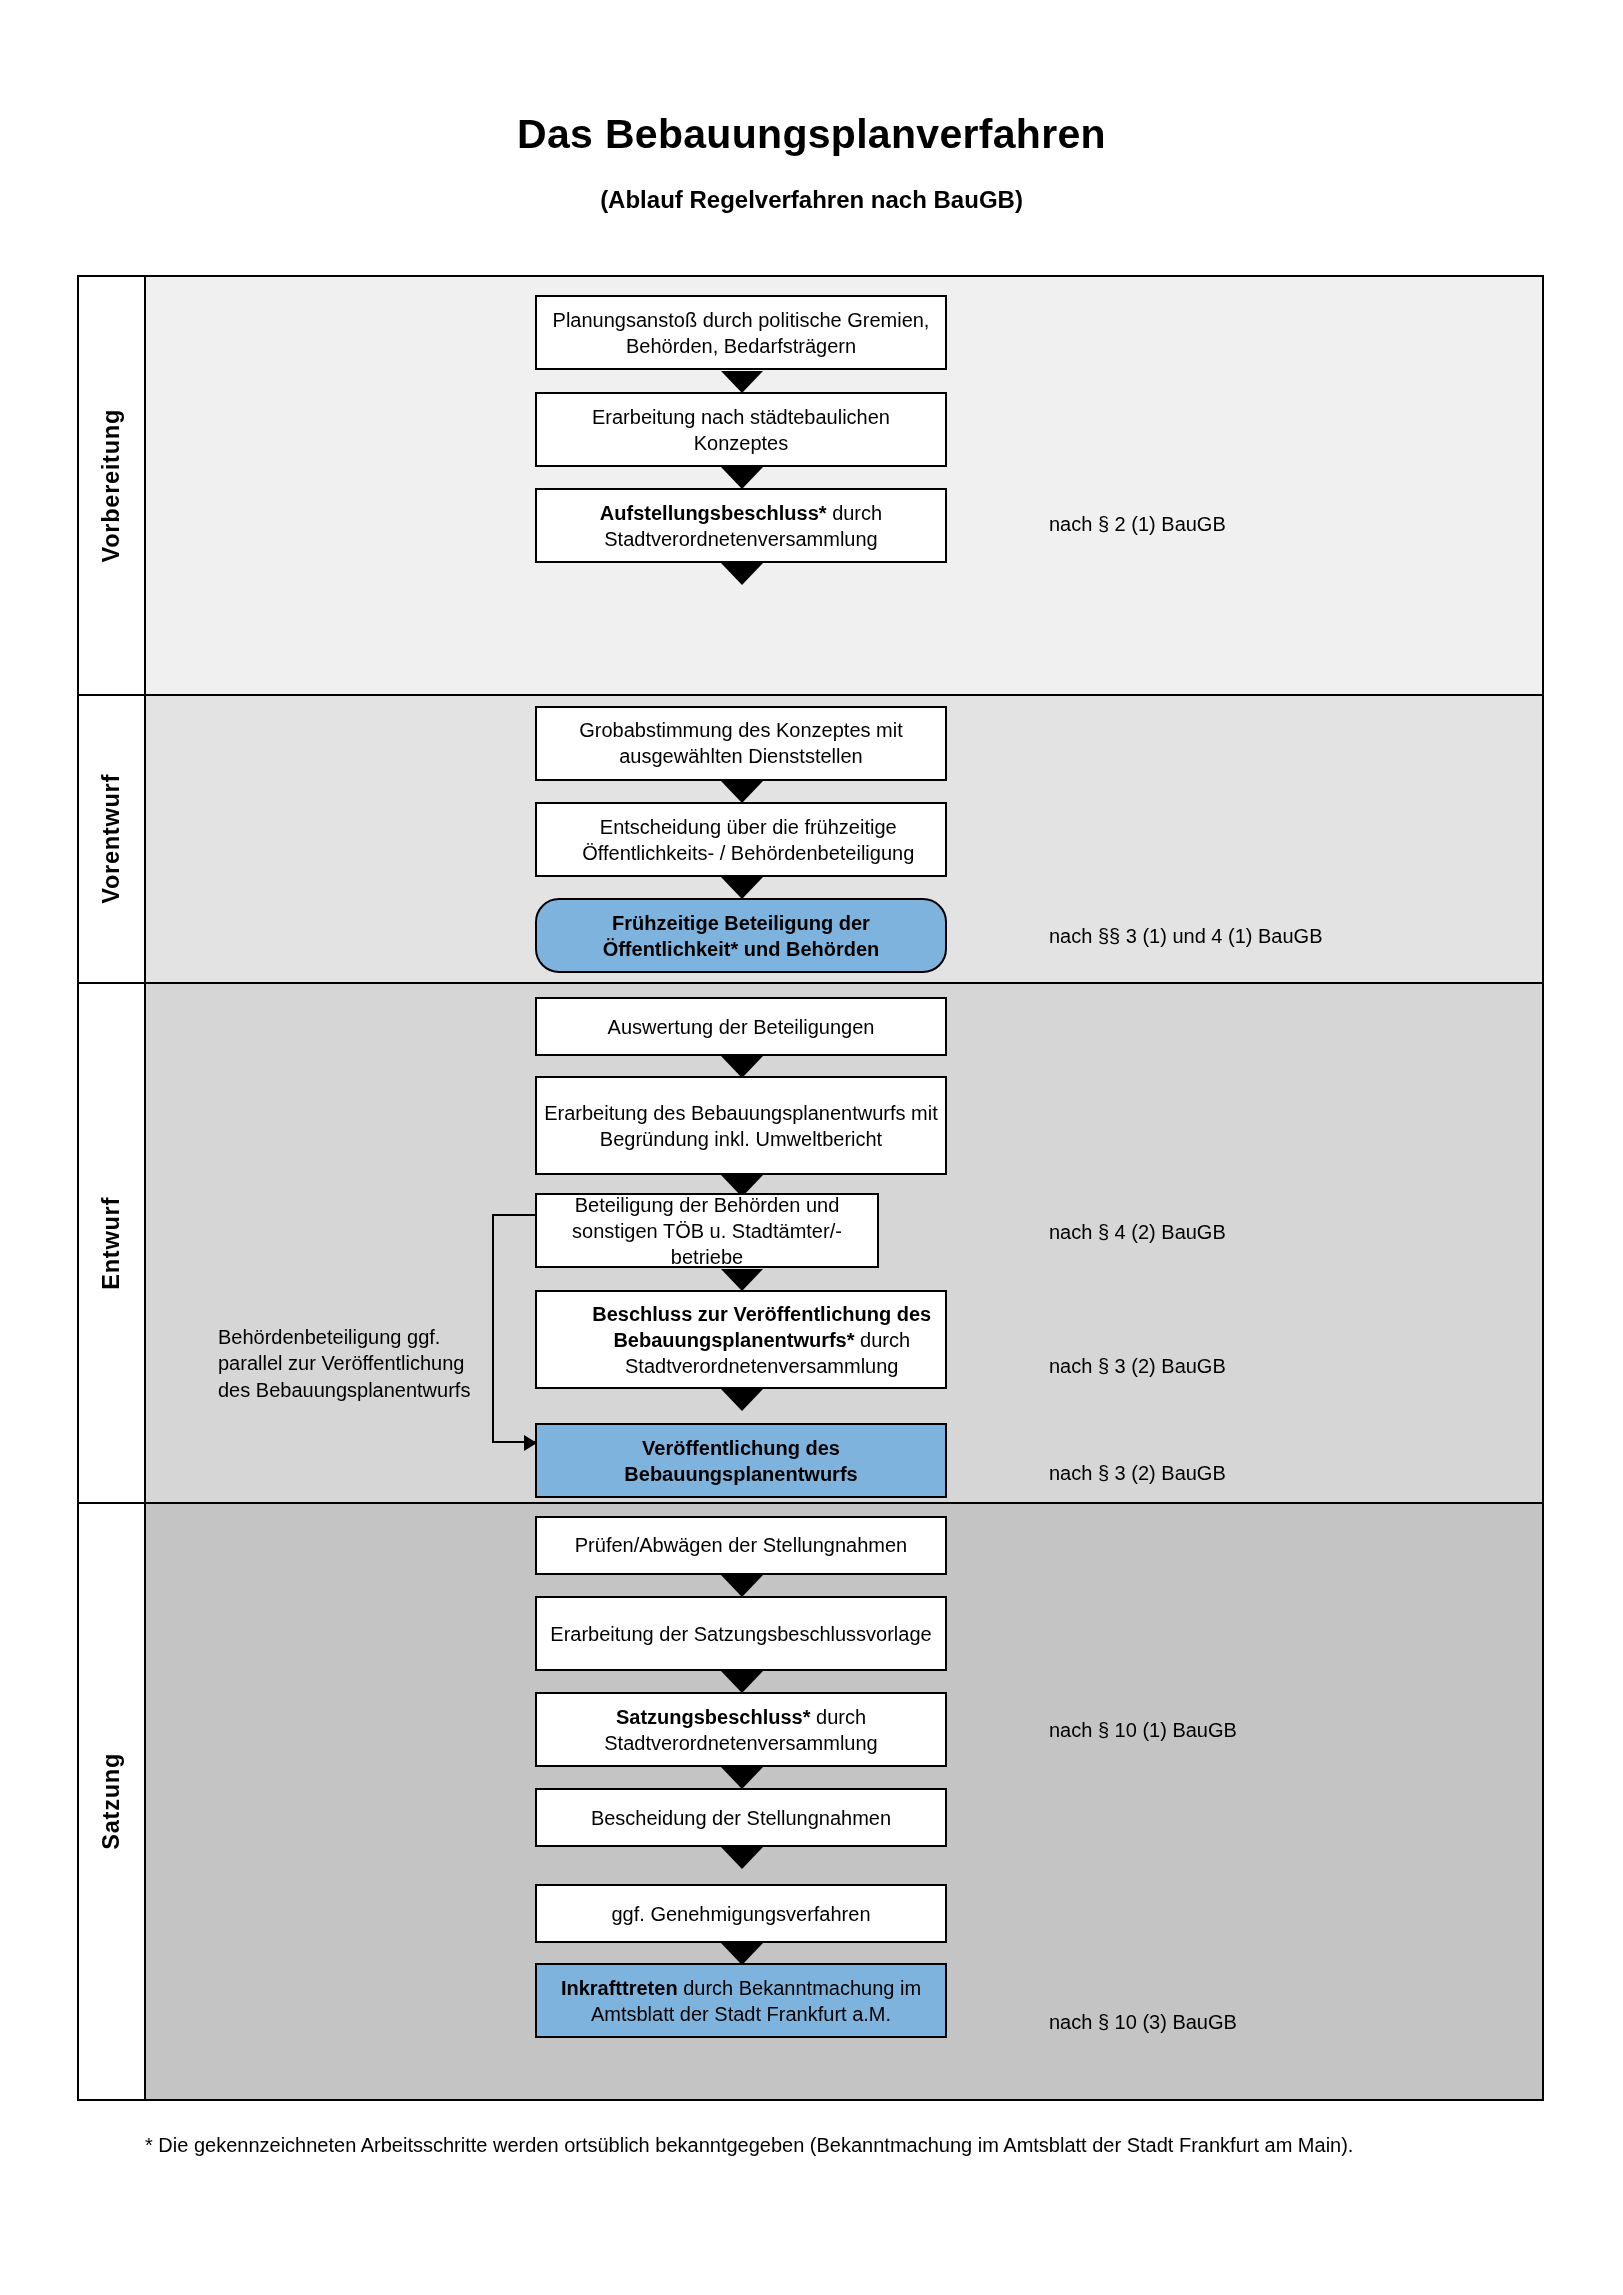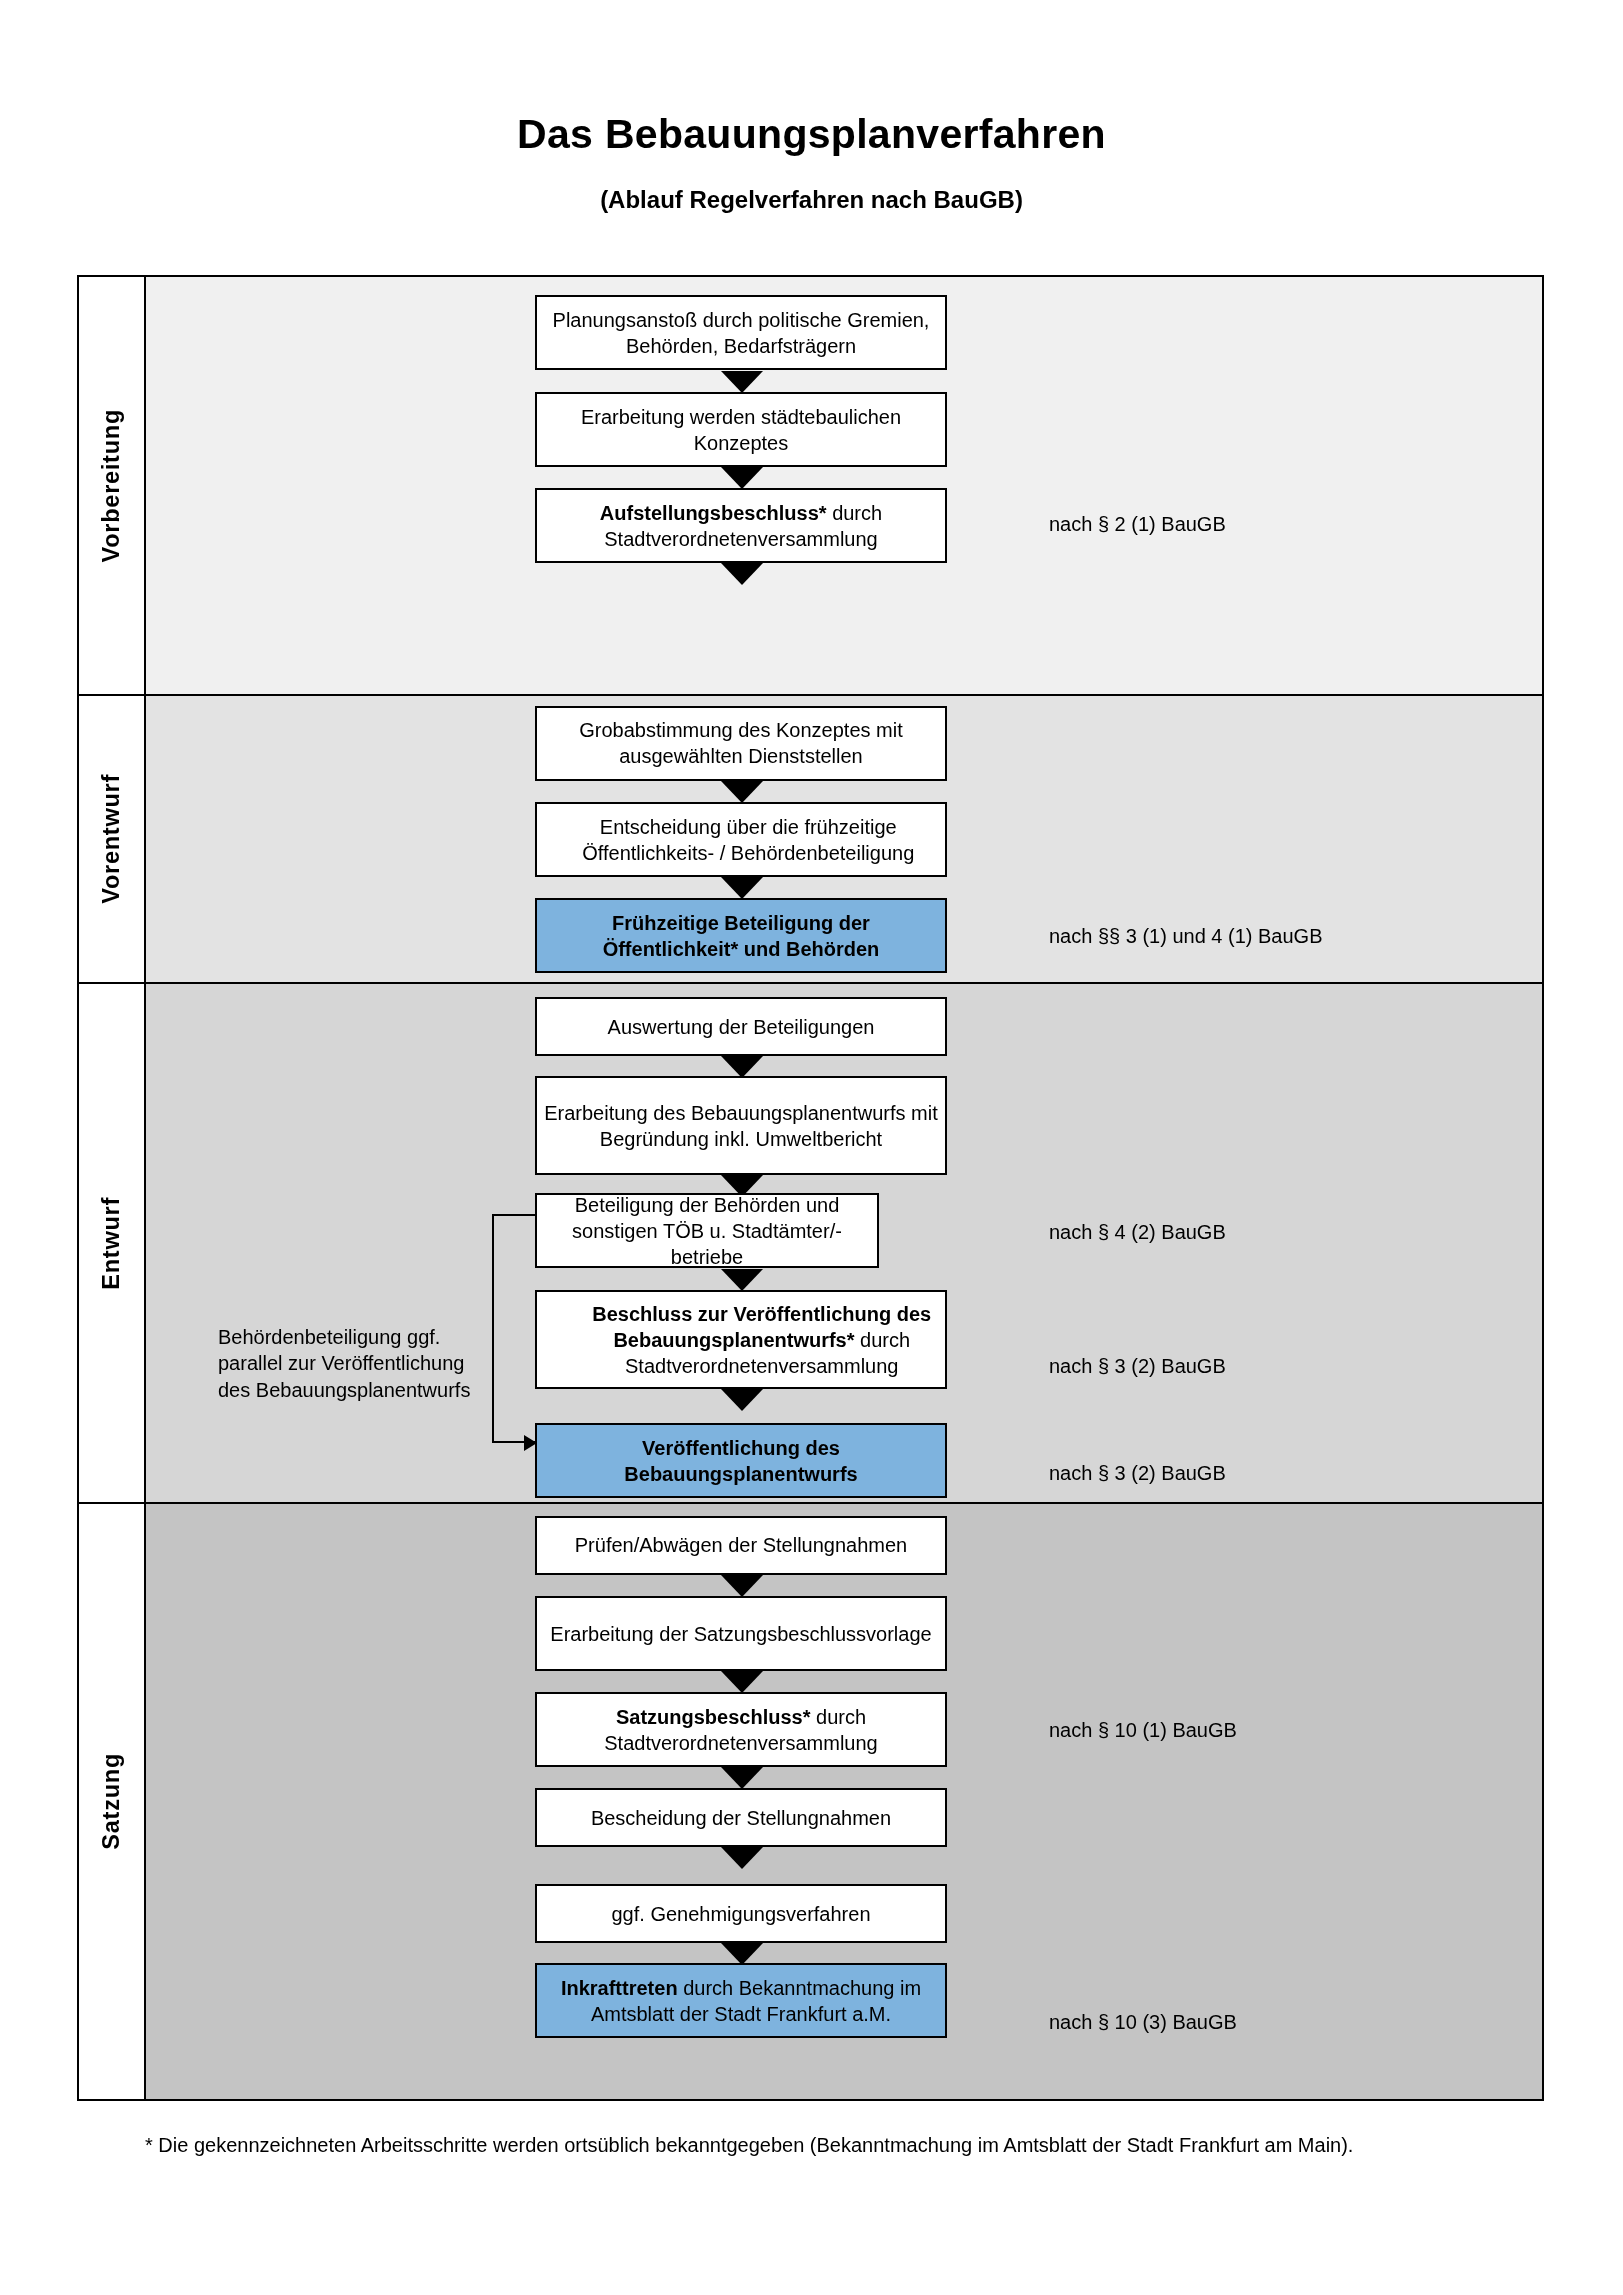--- a/index.html
+++ b/index.html
@@ -164,21 +164,21 @@
       <span>Vorbereitung</span>
     </div>
     <div class="phase-body">
 
       <div class="box" style="left:389px; top:18.3px; width:412px; height:75px;justify-content:flex-end;">
         <span>Planungsanstoß durch politische Gremien, Behörden, Bedarfsträgern</span>
       </div>
       <div class="arrow" style="left:575px; top:94px;"></div>
 
       <div class="box" style="left:389px; top:115px; width:412px; height:75px;">
-        <span>Erarbeitung werden städtebaulichen Konzeptes</span>
+        <span>Erarbeitung nach städtebaulichen Konzeptes</span>
       </div>
       <div class="arrow" style="left:575px; top:190px;"></div>
 
       <div class="box" style="left:389px; top:211px; width:412px; height:75px;">
         <span><b>Aufstellungsbeschluss*</b>
         <span>durch Stadtverordnetenversammlung</span></span>
       </div>
       <div class="arrow" style="left:575px; top:286px;"></div>
 
       <div class="lawref" style="left:903px; top:236px;">nach § 2 (1) BauGB</div>
@@ -194,21 +194,21 @@
       <div class="box" style="left:389px; top:9.8px; width:412px; height:75px;">
         <span>Grobabstimmung des Konzeptes mit ausgewählten Dienststellen</span>
       </div>
       <div class="arrow" style="left:575px; top:85px;"></div>
 
       <div class="box" style="left:389px; top:106px; width:412px; height:75px;padding-left:21px;">
         <span>Entscheidung über die frühzeitige Öffentlichkeits- / Behördenbeteiligung</span>
       </div>
       <div class="arrow" style="left:575px; top:181px;"></div>
 
-      <div class="box highlight" style="left:389px; top:202px; width:412px; height:75px;">
+      <div class="box highlight" style="left:389px; top:202px; width:412px; height:75px;border-radius:24px;">
         <b>Frühzeitige Beteiligung der Öffentlichkeit* und Behörden</b>
       </div>
 
       <div class="lawref" style="left:903px; top:229px;">nach §§ 3 (1) und 4 (1) BauGB</div>
     </div>
   </div>
 
   <div class="phase-row" style="top:707px; height:520px; background:#d6d6d6;">
     <div class="phase-label">
       <span>Entwurf</span>

